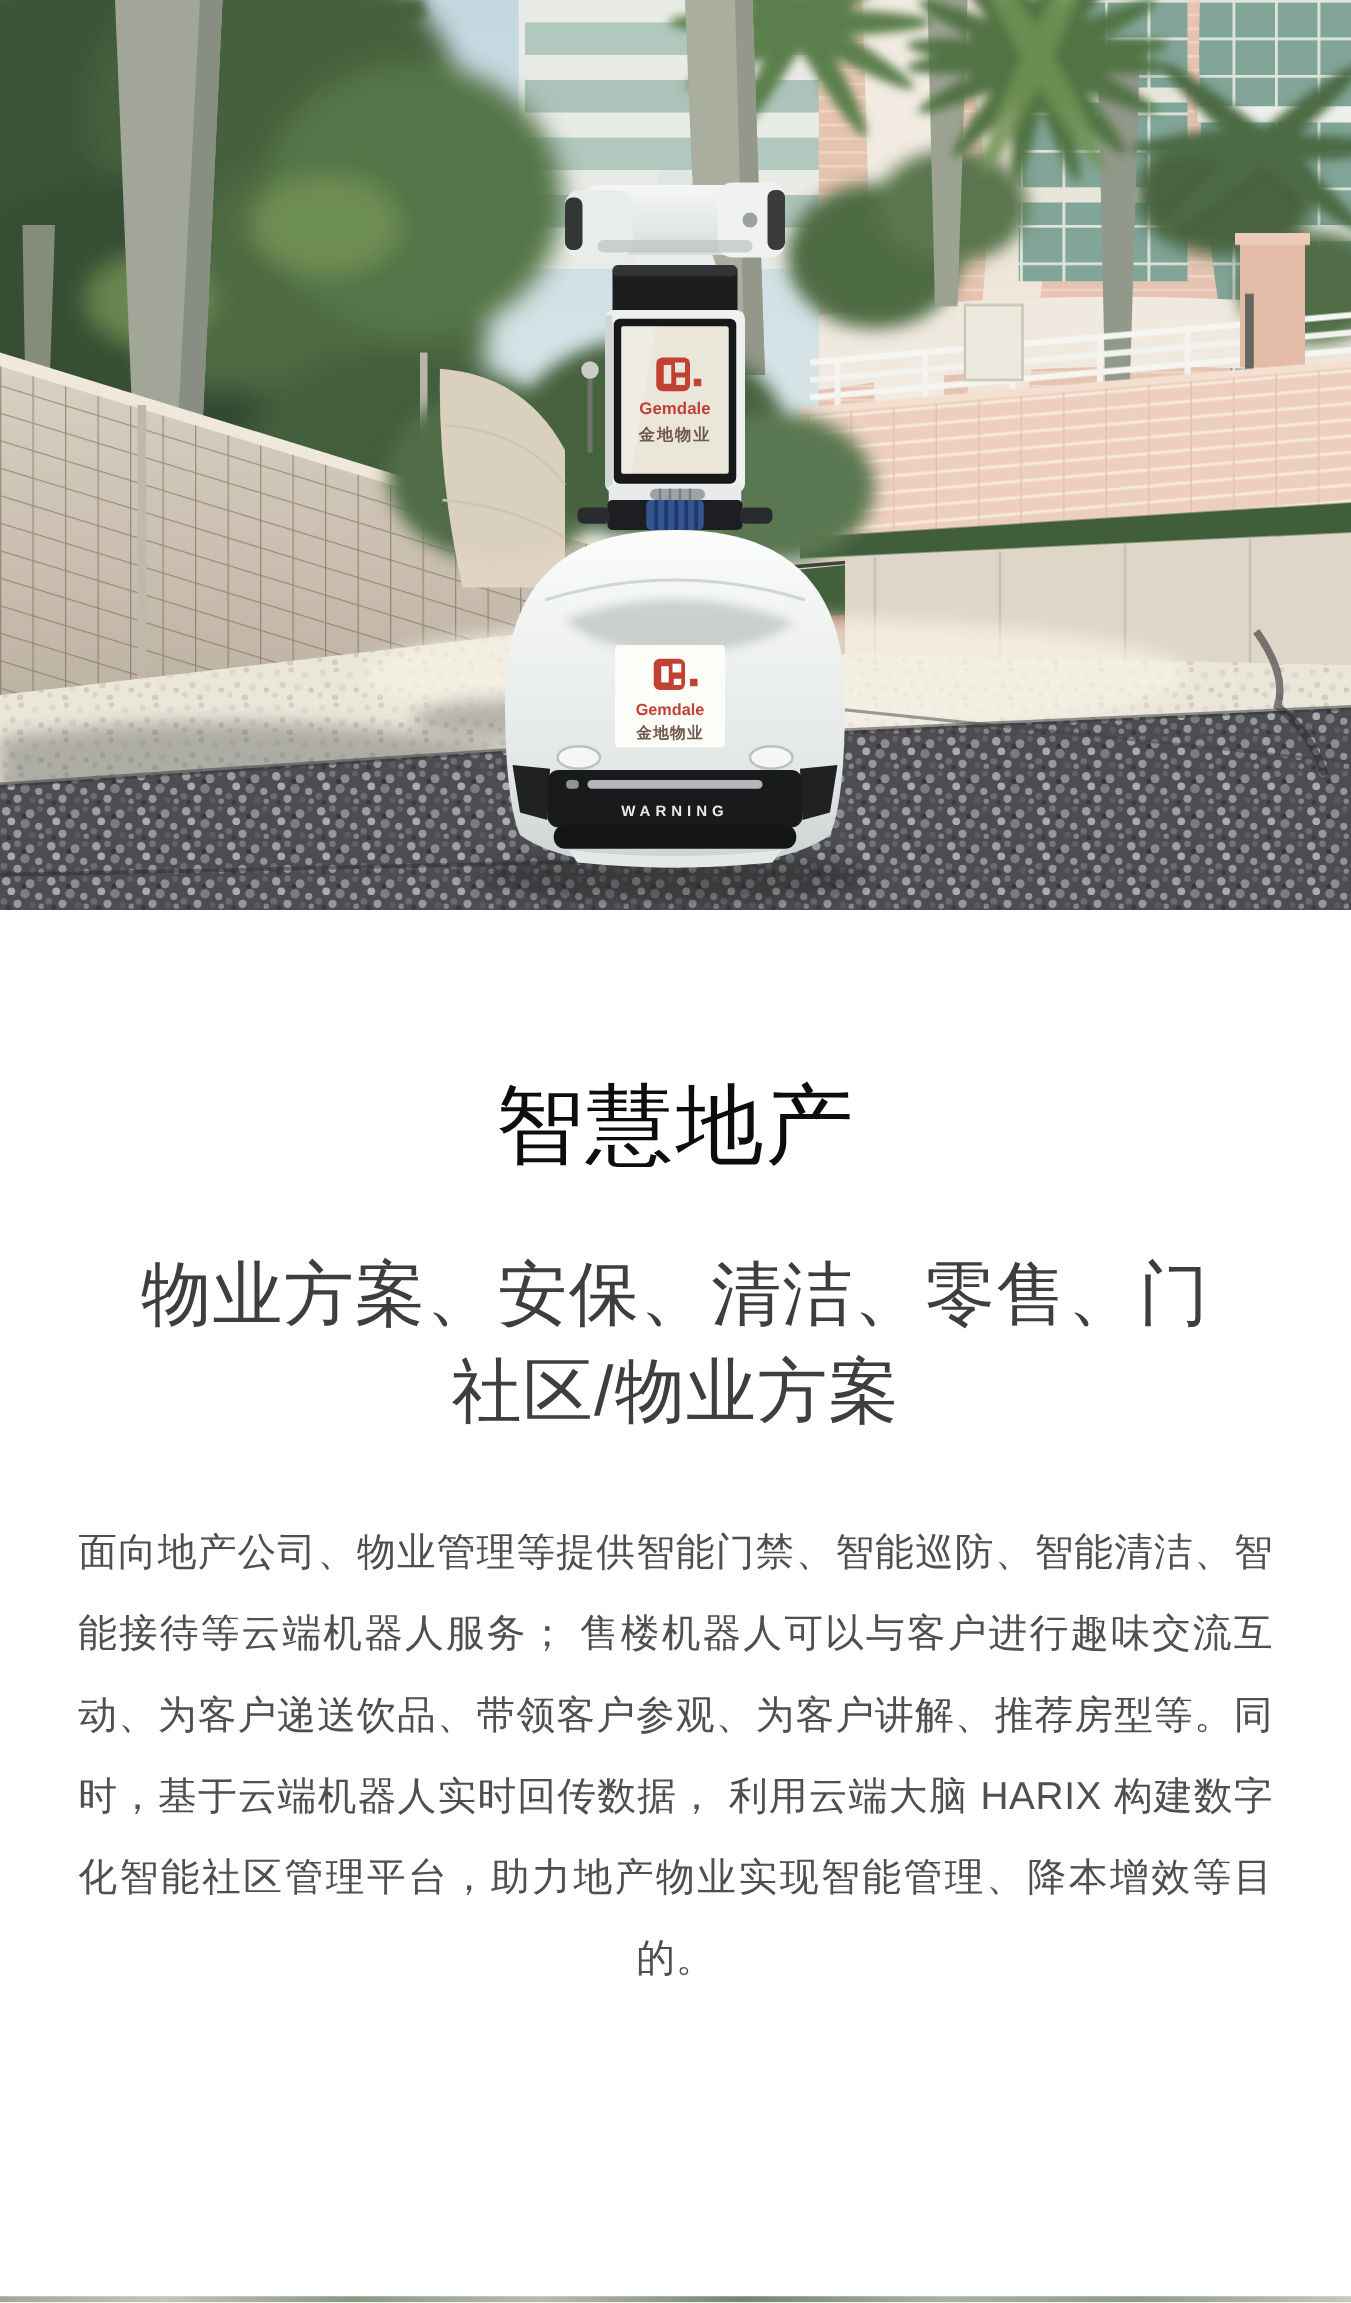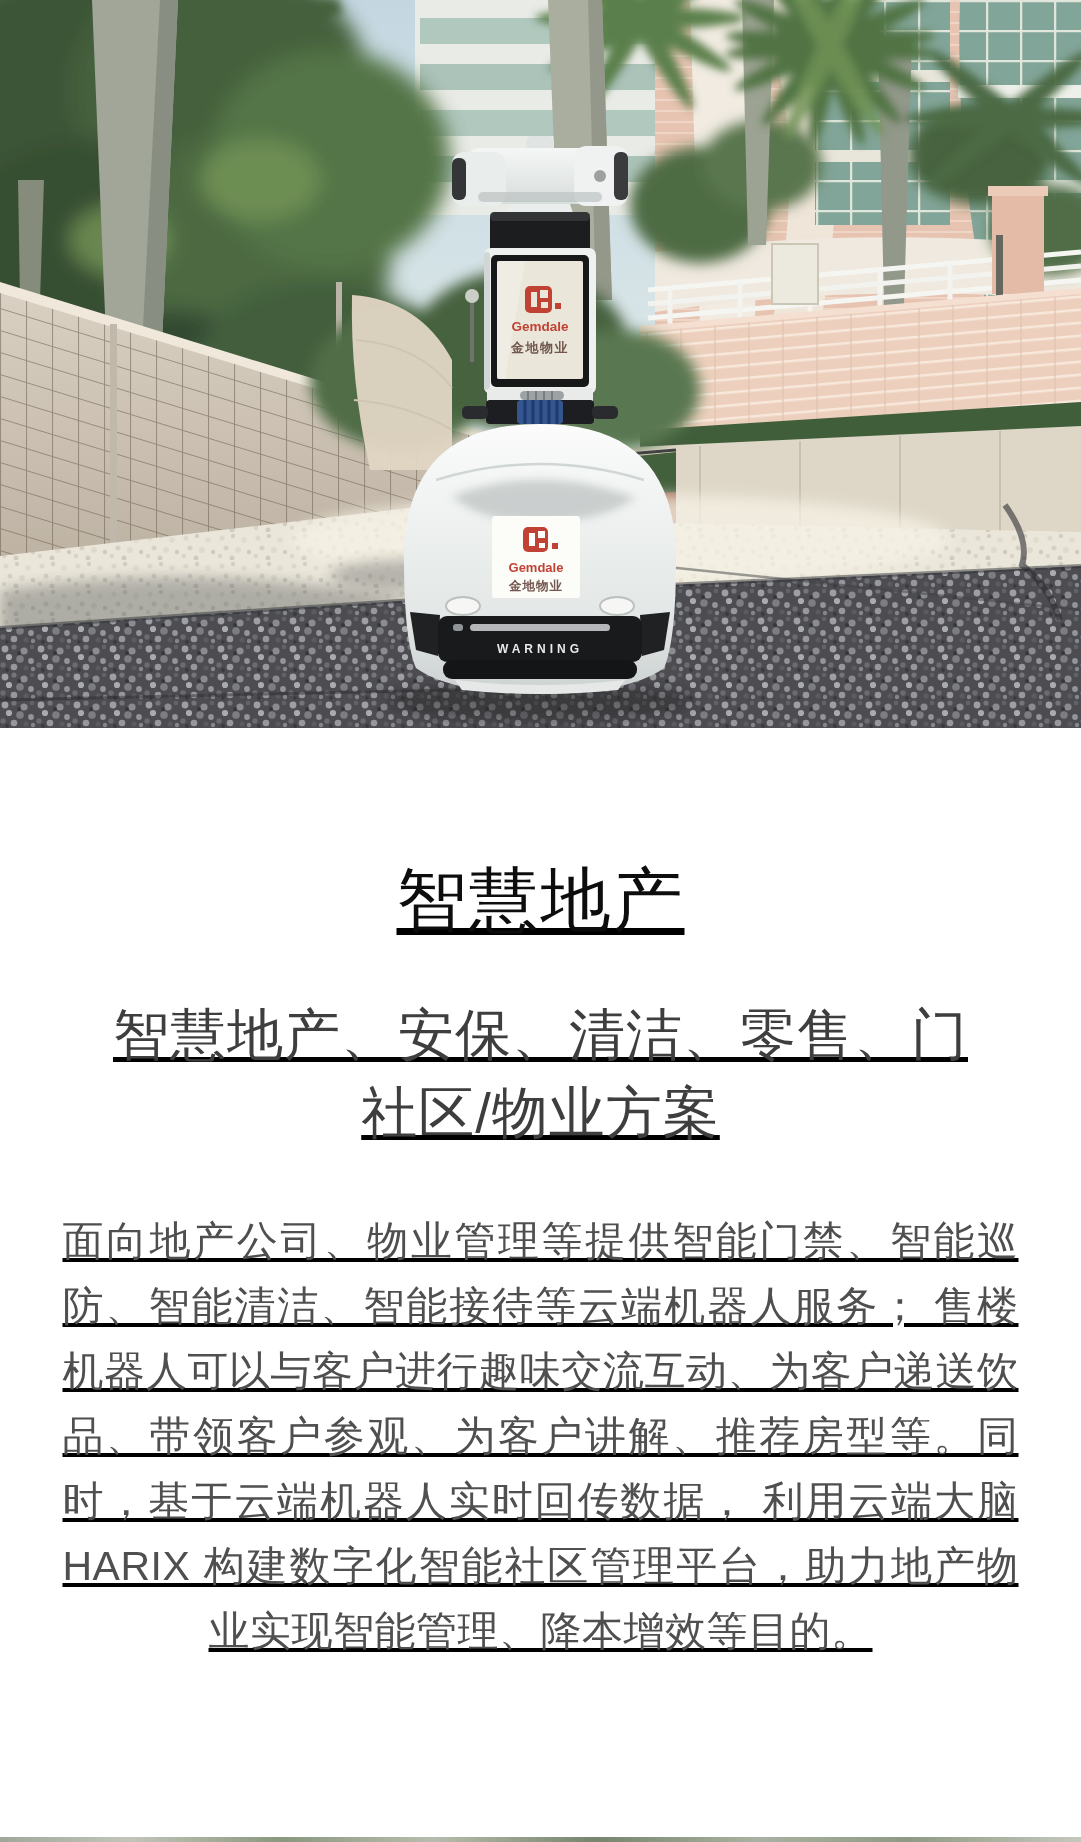--- a/index.html
+++ b/index.html
@@ -1,26 +1,26 @@
 <!DOCTYPE html>
 <html style="--page-bg: #ffffff; --title-color: #0d0d0d; --subtitle-color: #3e3e3e; --body-color: #4f4f4f; --brand-red: #bf3a2c; --brand-cn-brown: #6d5148; --lidar-blue: #2d4f8a; --grille-text-color: #e8e9ea;"><head>
 <meta charset="utf-8">
 <style>
   html,body{margin:0;padding:0;background:#ffffff;}
   .page{position:relative;width:1081px;height:1842px;margin:0 auto;background:var(--page-bg,#ffffff);
-        overflow:hidden;font-family:"Liberation Sans","DejaVu Sans",sans-serif;text-decoration:underline;}
+        overflow:hidden;font-family:"Liberation Sans","DejaVu Sans",sans-serif;}
   .photo{margin:0;width:1081px;height:728px;overflow:hidden;}
   .photo svg{display:block;}
   .content{padding-top:118px;}
   .title{margin:16px;font-size:70px;line-height:76px;font-weight:500;letter-spacing:2px;
          color:var(--title-color,#0d0d0d);text-align:center;}
   .subtitle{margin:58px auto 0;width:1020px;font-size:56px;line-height:78px;font-weight:400;
             color:var(--subtitle-color,#3e3e3e);text-align:center;letter-spacing:1px;}
   .subtitle span{display:block;}
-  .body-text{margin:57px auto 0;width:956px;font-size:41px;line-height:65px;font-weight:400;
+  .body-text{margin:57px auto 0;width:956px;font-size:31px;line-height:65px;font-weight:400;
              color:var(--body-color,#4f4f4f);text-align:justify;text-align-last:center;
              letter-spacing:.5px;}
   .next-strip{position:absolute;left:0;right:0;bottom:0;height:5px;
       background:linear-gradient(90deg,#9fa79b 0%,#c2c6ba 12%,#8a987f 26%,#b7bdae 40%,
                  #76856d 55%,#a9b2a2 70%,#8e9a86 84%,#c5c9bd 100%);}
   svg text{font-family:"Liberation Sans","DejaVu Sans",sans-serif;}
 </style>
 </head>
 <body>
 
@@ -337,20 +337,20 @@
         </g>
       </g>
 
       <rect width="1081" height="728" fill="#ffffff" opacity=".04"></rect>
     </svg>
   </figure>
 
   <section class="content">
     <h1 class="title">智慧地产</h1>
     <h2 class="subtitle">
-      <span>智慧地产、安保、清洁、零售、门</span>
+      <span>物业方案、安保、清洁、零售、门</span>
       <span>社区/物业方案</span>
     </h2>
     <p class="body-text">面向地产公司、物业管理等提供智能门禁、智能巡防、智能清洁、智能接待等云端机器人服务； 售楼机器人可以与客户进行趣味交流互动、为客户递送饮品、带领客户参观、为客户讲解、推荐房型等。同时，基于云端机器人实时回传数据， 利用云端大脑 HARIX 构建数字化智能社区管理平台，助力地产物业实现智能管理、降本增效等目的。</p>
   </section>
 
   <div class="next-strip"></div>
 </div>
 
 </body></html>

